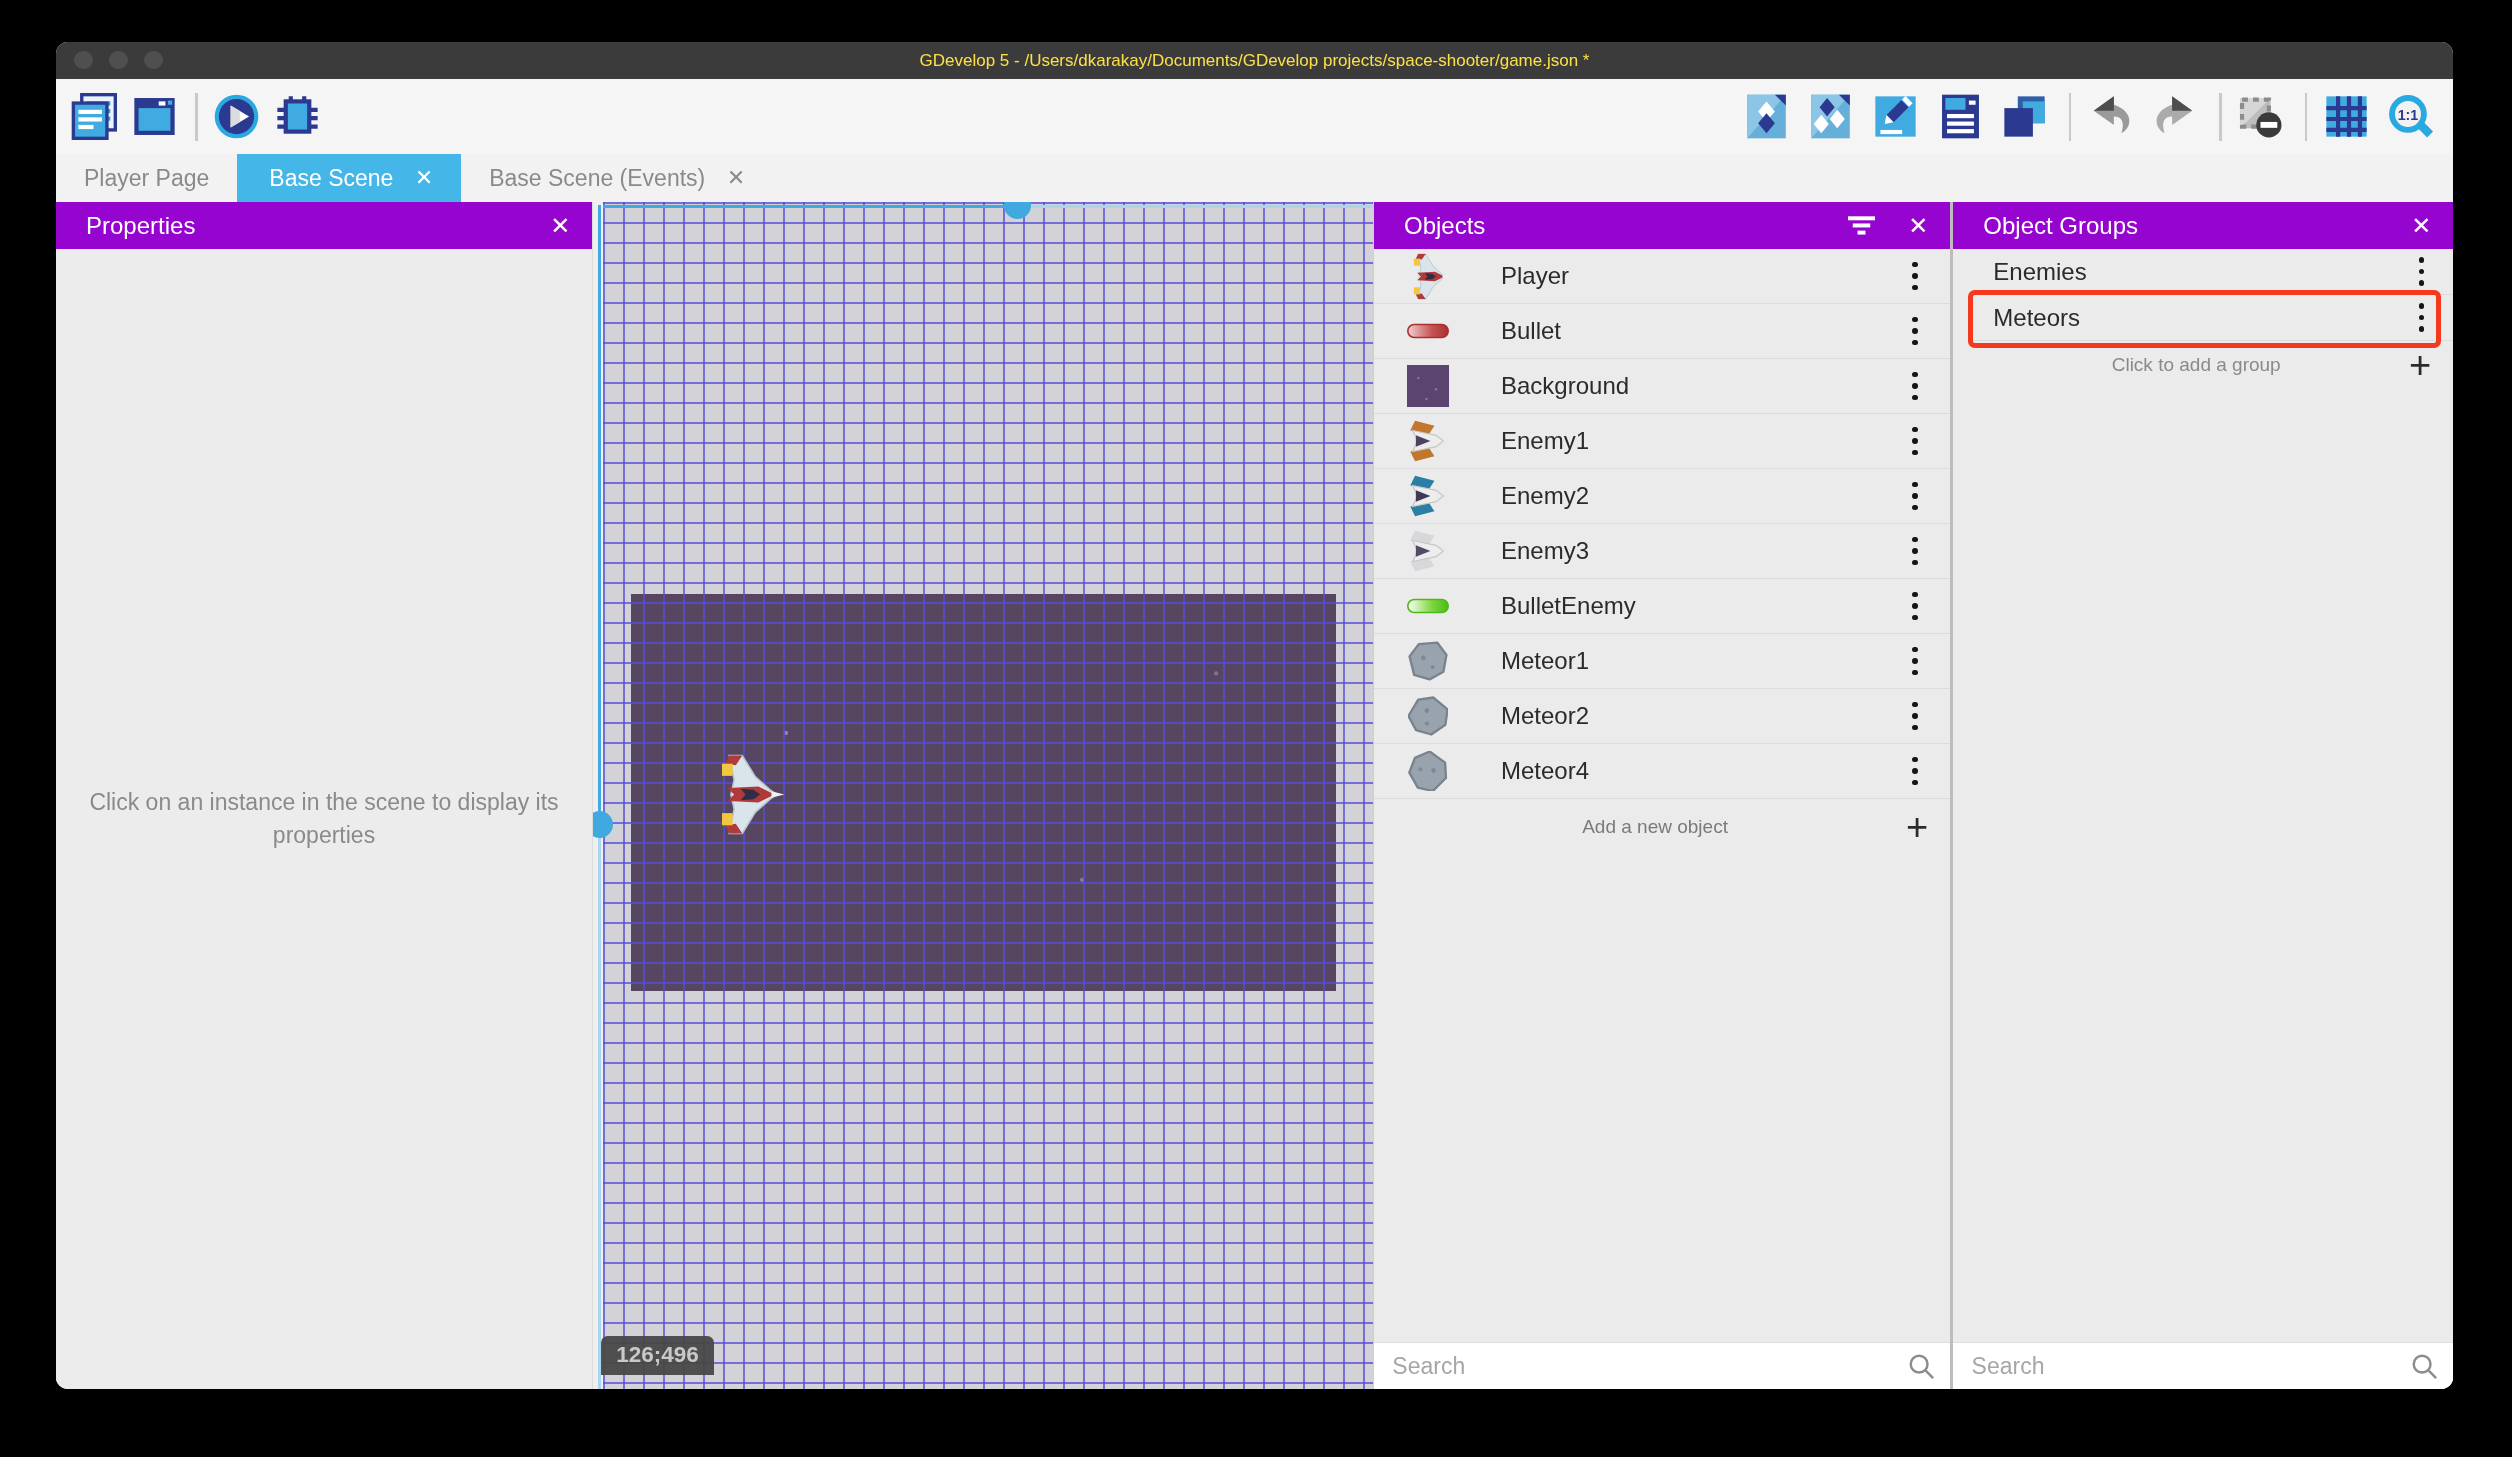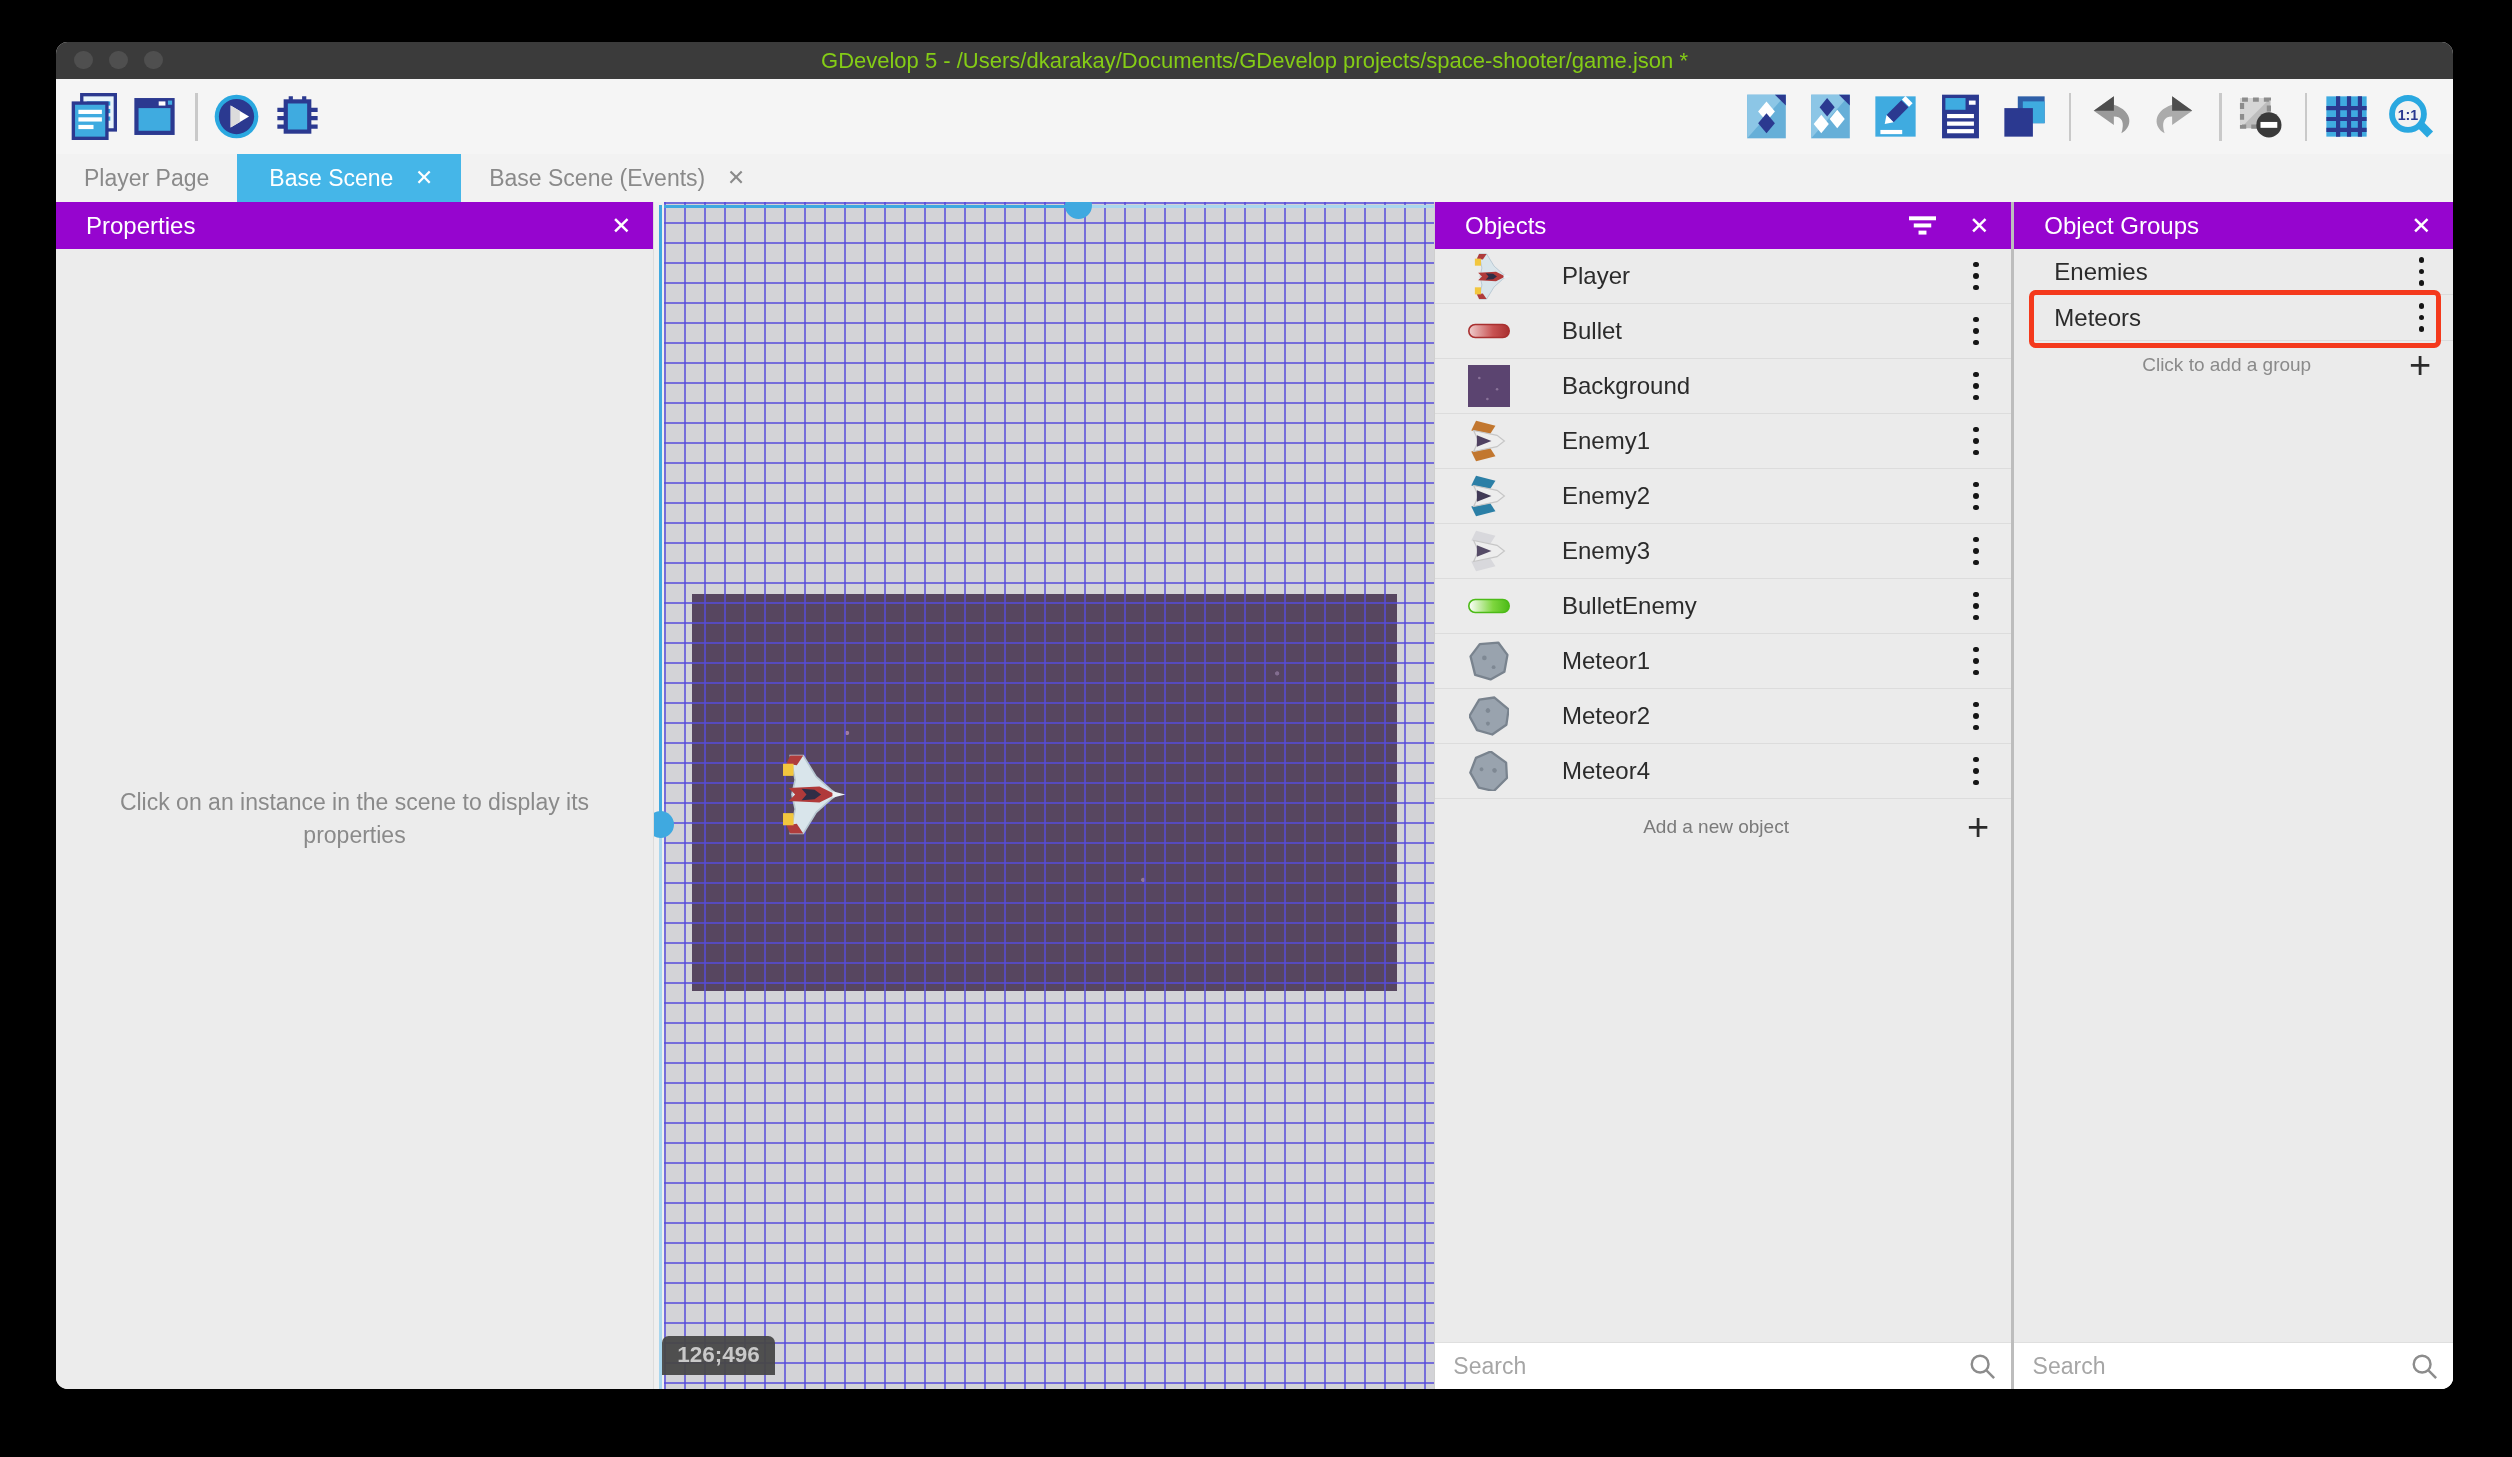--- a/index.html
+++ b/index.html
@@ -3,21 +3,21 @@
 <meta charset="utf-8">
 <style>
   * { margin:0; padding:0; box-sizing:border-box; }
   html,body { width:2512px; height:1458px; background:#000; font-family:"Liberation Sans","DejaVu Sans",sans-serif; overflow:hidden; }
   .window { position:absolute; left:56px; top:42px; width:2397px; height:1347px; border-radius:11.7px; overflow:hidden; background:#EBEBEB; display:flex; flex-direction:column; }
 
   
   .titlebar { height:37px; background:#3B3B3B; position:relative; display:flex; align-items:center; justify-content:center; flex:0 0 auto; }
   .traffic { position:absolute; left:18.3px; top:9.2px; display:flex; gap:16.7px; }
   .traffic span { width:18.3px; height:18.3px; border-radius:50%; background:#4F4F4F; display:block; }
-  .title-text { color:#84cc16; font-size:22px; }
+  .title-text { color:#fde047; font-size:17px; }
 
   
   .toolbar { height:75px; background:#F5F5F5; display:flex; align-items:center; padding:0 18.3px 0 13.3px; flex:0 0 auto; }
   .tb-btn { width:48px; height:48px; display:flex; align-items:center; justify-content:center; margin-right:13.3px; }
   .tb-btn svg { width:47px; height:47px; }
   .tb-sep { width:2.5px; height:48px; background:#C9C9C9; margin:0 15px 0 3.3px; }
   .tb-right { margin-left:auto; display:flex; align-items:center; }
   .tb-right .tb-btn { margin-right:16.7px; }
   .tb-right .tb-btn:last-child { margin-right:0; }
 
@@ -30,21 +30,21 @@
 
   
   .content { flex:1 1 auto; display:flex; min-height:0; }
   .panel-header { height:47px; background:var(--purple); color:#fff; display:flex; align-items:center; padding:0 21.7px 0 30px; flex:0 0 auto; }
   .panel-header .ph-title { font-size:24px; }
   .panel-header .ph-x { margin-left:auto; font-size:24px; color:#fff; }
   .panel-header .ph-filter { margin-left:auto; margin-right:33px; display:flex; align-items:center; }
   .panel-header .ph-filter + .ph-x { margin-left:0; }
 
   
-  .props { width:598px; flex:0 0 auto; display:flex; flex-direction:column; background:#ECECEC; border-right:1.7px solid #DCDCDC; }
+  .props { width:537px; flex:0 0 auto; display:flex; flex-direction:column; background:#ECECEC; border-right:1.7px solid #DCDCDC; }
   .props-body { flex:1; display:flex; align-items:center; justify-content:center; }
   .props-empty { width:483px; text-align:center; color:#8A8A8A; font-size:23px; line-height:1.45; }
 
   
   .canvas { width:780px; flex:0 0 auto; position:relative; background:#EFEFEF; overflow:hidden; }
   .grid { position:absolute; left:10px; top:0; right:0; bottom:0; background:#D3D3D7; }
   .scene-rect { position:absolute; left:27.5px; top:392px; width:705px; height:397px; background:#574660;
     background-image:radial-gradient(circle at 22% 35%, rgba(255,190,230,.45) 1.7px, transparent 2.5px),
                      radial-gradient(circle at 64% 72%, rgba(255,210,240,.35) 1.7px, transparent 2.5px),
                      radial-gradient(circle at 83% 20%, rgba(230,200,255,.3) 1.7px, transparent 2.5px); }

